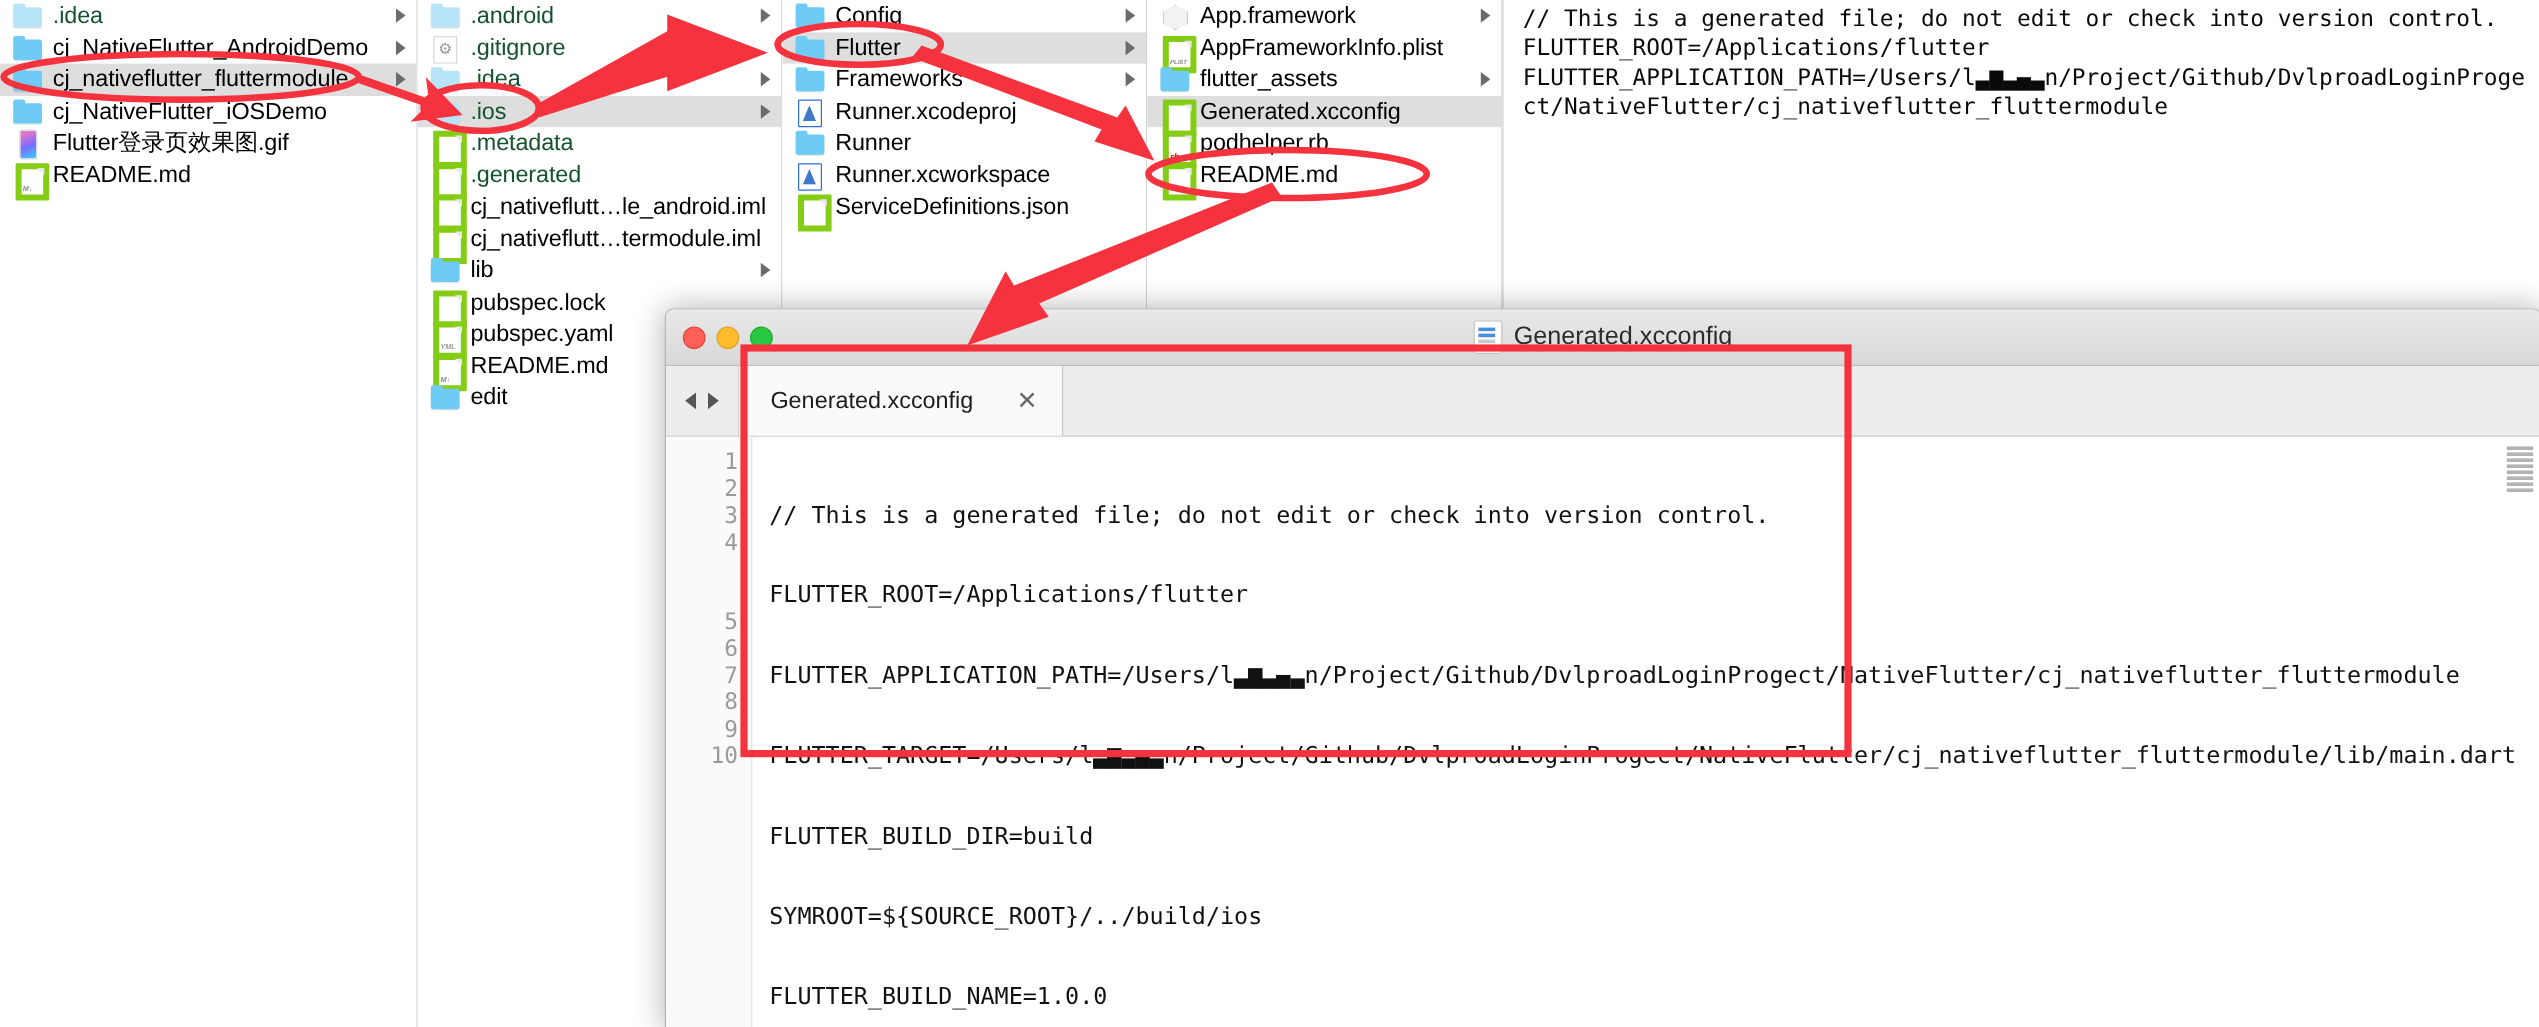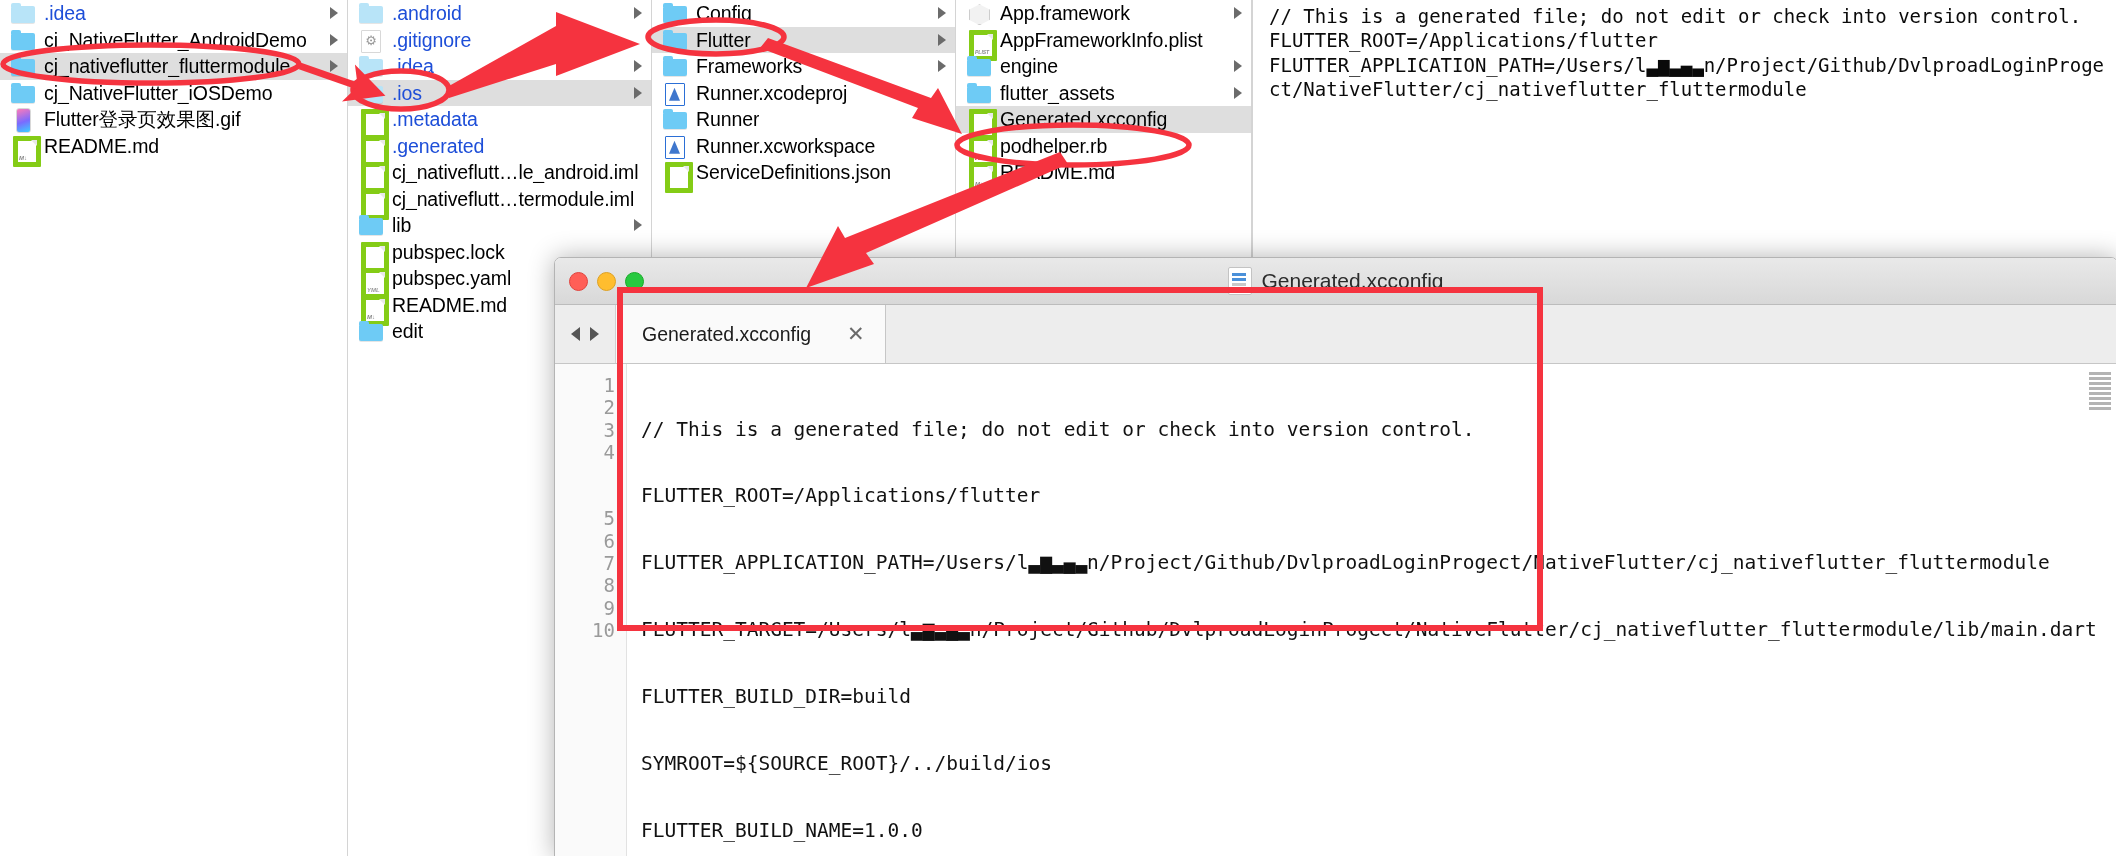--- a/index.html
+++ b/index.html
@@ -47,21 +47,21 @@
     position:relative;
     display:block;
   }
   .flabel{
     font-size:19.5px;
     color:#000000;
     letter-spacing:-0.1px;
     overflow:hidden;text-overflow:ellipsis;
     line-height:22px;
   }
-  .flabel.dim{color:#1d4ed8;}
+  .flabel.dim{color:#14532d;}
   .arrow{
     position:absolute;right:9px;top:50%;
     transform:translateY(-50%);
     width:0;height:0;
     border-left:8px solid #6b6b6b;
     border-top:6px solid transparent;
     border-bottom:6px solid transparent;
   }
   
   .ic-folder{
@@ -447,27 +447,20 @@
       <span class="flabel">App.framework</span>
       <span class="arrow"></span>
     </div>
     <div class="frow">
       <span class="ficon">
           <span class="ic-doc">
             <i class="tag plist">PLIST</i>
           </span>
         </span>
       <span class="flabel">AppFrameworkInfo.plist</span>
-    </div>
-    <div class="frow">
-      <span class="ficon">
-          <span class="ic-folder"></span>
-        </span>
-      <span class="flabel">engine</span>
-      <span class="arrow"></span>
     </div>
     <div class="frow">
       <span class="ficon">
           <span class="ic-folder"></span>
         </span>
       <span class="flabel">flutter_assets</span>
       <span class="arrow"></span>
     </div>
     <div class="frow sel">
       <span class="ficon">

